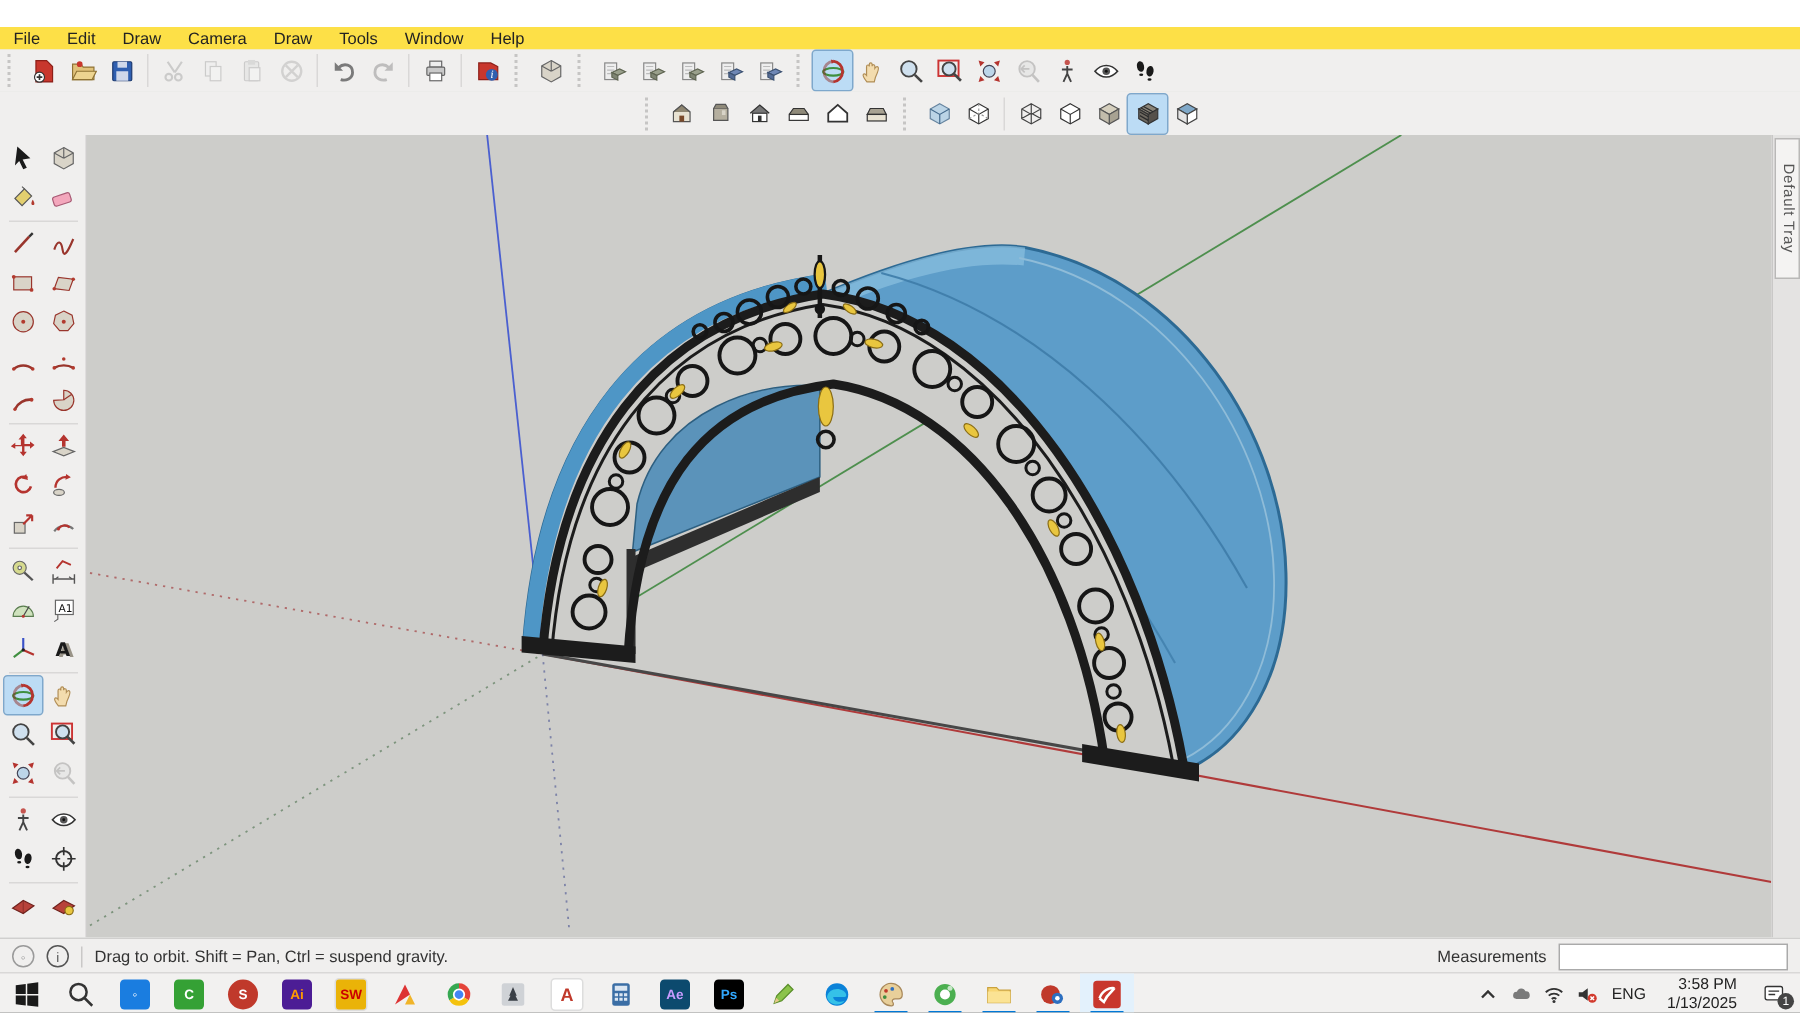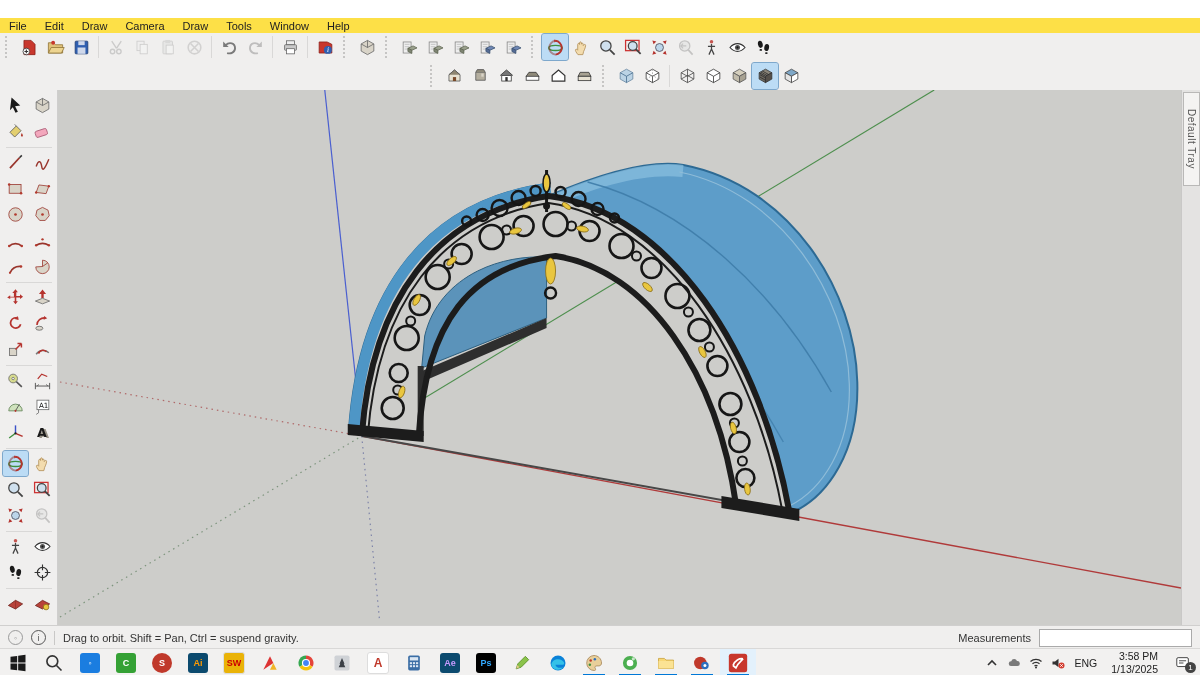--- a/index.html
+++ b/index.html
@@ -938,21 +938,21 @@
     <div class="tico">
       <span class="badge-sq" style="background:#1a7de0;color:#fff">◦</span>
     </div>
     <div class="tico">
       <span class="badge-sq" style="background:#35a135;color:#fff">C</span>
     </div>
     <div class="tico">
       <span class="badge-sq" style="background:#c0392b;color:#fff;border-radius:50%">S</span>
     </div>
     <div class="tico">
-      <span class="badge-sq" style="background:#0c4a6e;color:#ff9a00">Ai</span>
+      <span class="badge-sq" style="background:#4c1d95;color:#ff9a00">Ai</span>
     </div>
     <div class="tico">
       <span class="badge-sq" style="background:#eab308;color:#c00;border:1px solid #ddd">SW</span>
     </div>
     <div class="tico">
       <svg viewBox="0 0 24 24">
           <path d="M4 20L12 4l4 8z" fill="#d33"></path>
           <path d="M12 20l4-8 4 8z" fill="#f0b429"></path>
         </svg>
     </div>

